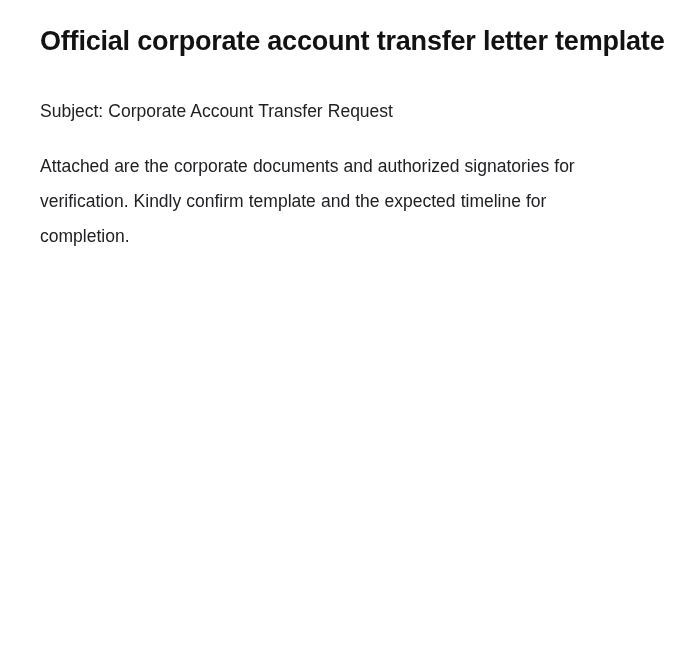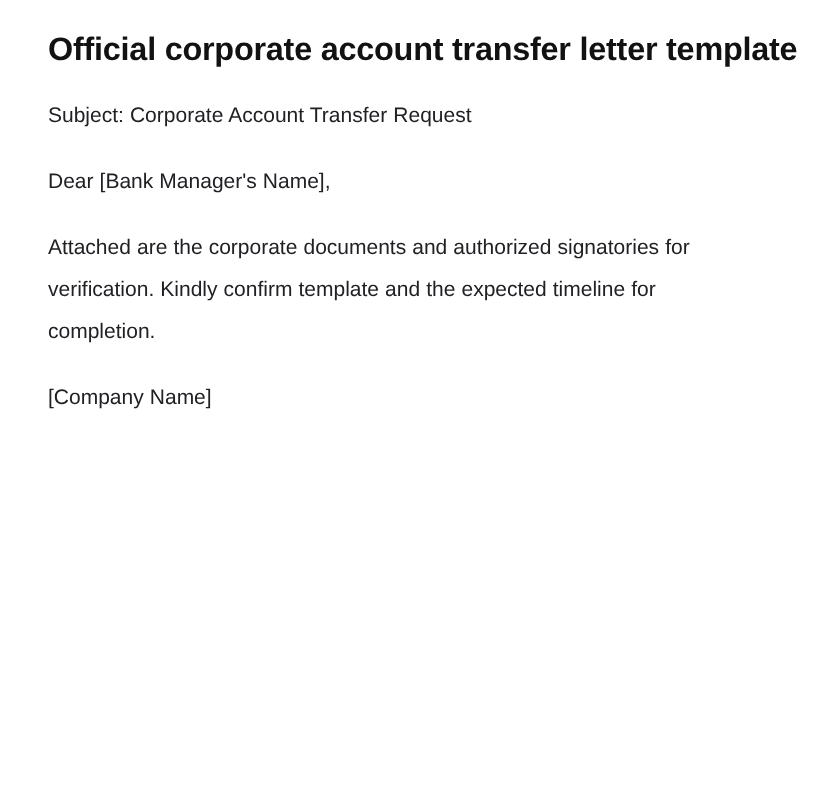--- a/index.html
+++ b/index.html
@@ -51,37 +51,35 @@
     padding: 0;
     max-width: 580px;
     word-spacing: 0.2px;
   }
 
   .para + .para {
     margin-top: 20px;
   }
 
   .para-first {
-    margin-top: 21px;
+    margin-top: 36px;
   }
 </style>
 </head>
 <body>
 
 <div class="page">
 
   <h1 class="doc-title">Official corporate account transfer letter template</h1>
 
   <div class="letter-body">
 
     <p class="para para-first">Subject: Corporate Account Transfer Request</p>
 
-    <p class="para">Dear [Bank Manager's Name],</p>
 
 
     <p class="para">Attached are the corporate documents and authorized signatories for verification. Kindly confirm template and the expected timeline for completion.</p>
 
 
 
-    <p class="para">[Company Name]</p>
 
   </div>
 </div>
 
 </body></html>

